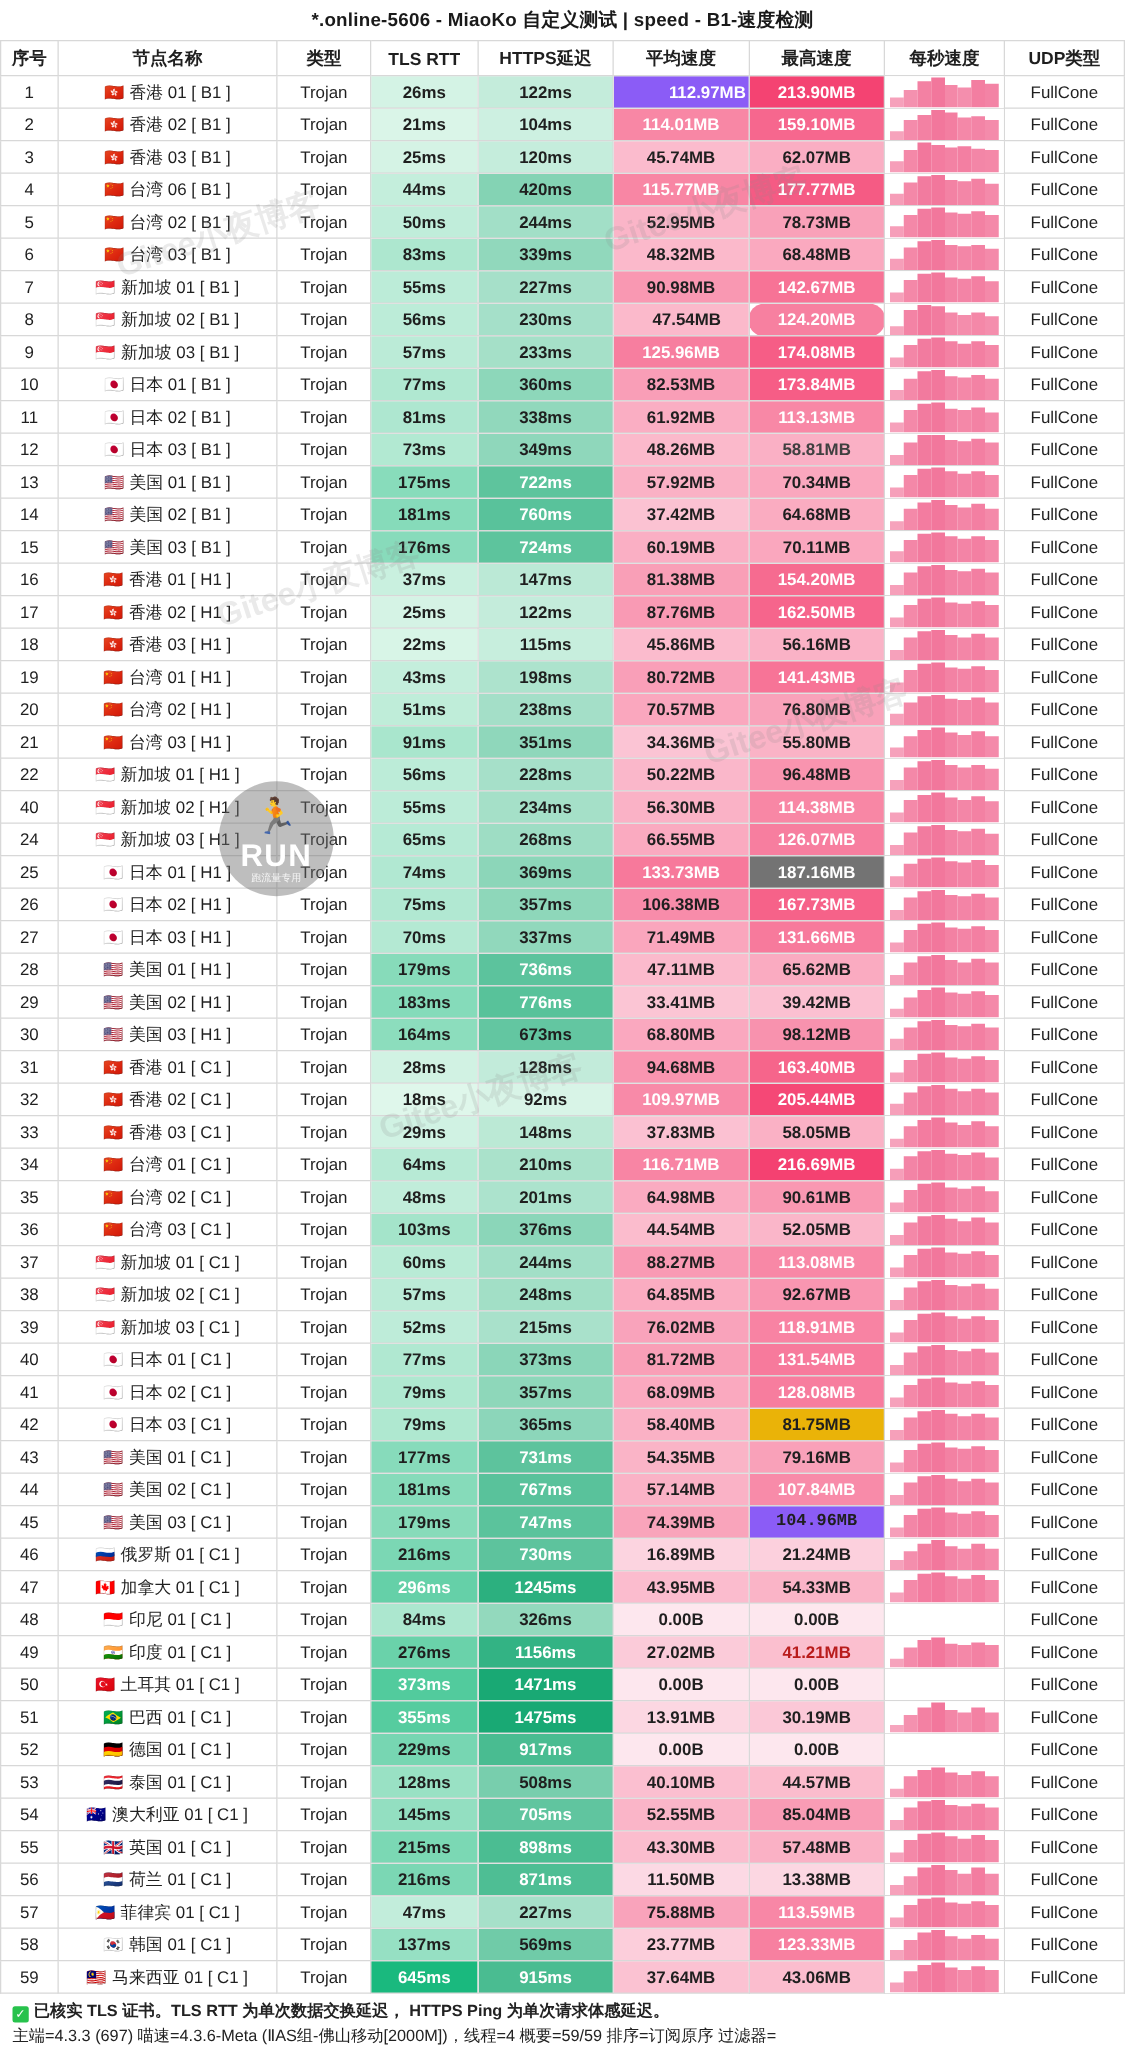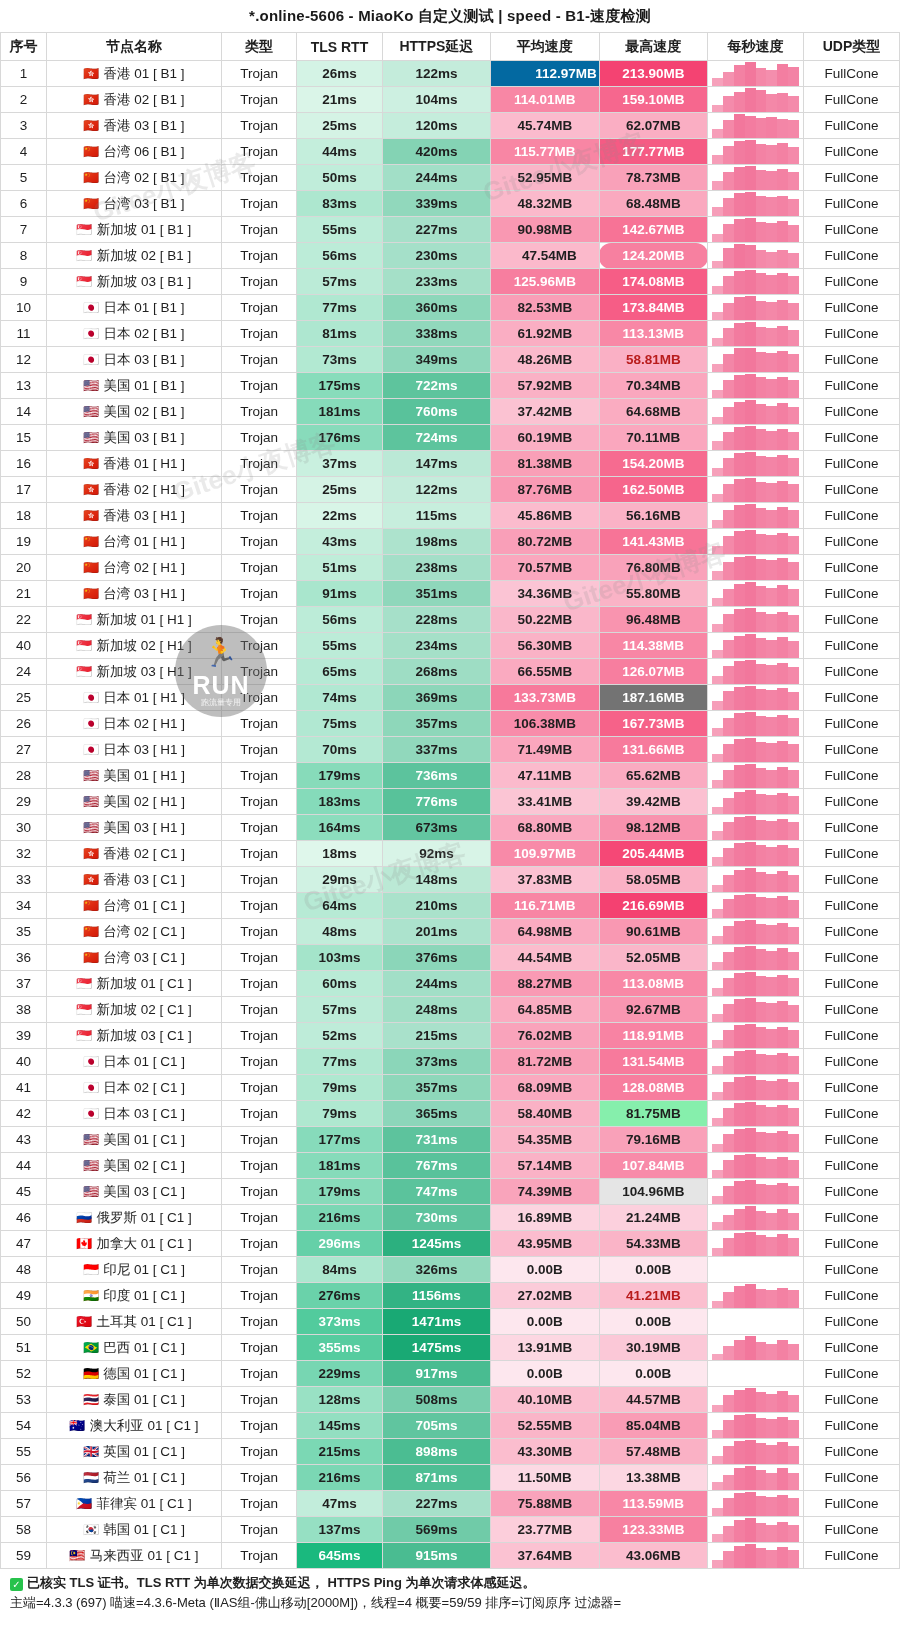--- a/index.html
+++ b/index.html
@@ -152,21 +152,21 @@
         <th>UDP类型</th>
       </tr>
     </thead>
     <tbody id="tbody">
         <tr>
           <td class="idx">1</td>
           <td class="name"><span class="flag">🇭🇰</span><span>香港 01 [ B1 ]</span></td>
           <td class="type">Trojan</td>
           <td class="num" style="background: rgb(212, 243, 229); color: rgb(31, 31, 31);">26ms</td>
           <td class="num" style="background: rgb(196, 236, 219); color: rgb(31, 31, 31);">122ms</td>
-          <td class="num" style="background: #0369a1; color: rgb(255, 255, 255); padding-left: 44px;">112.97MB</td>
+          <td class="num" style="background: #8b5cf6; color: rgb(255, 255, 255); padding-left: 44px;">112.97MB</td>
           <td class="num" style="background: rgb(244, 67, 114); color: rgb(255, 255, 255);">213.90MB</td>
           <td class="spark">
             <div class="sparkwrap">
               <i style="height: 31.5789%; opacity: 0.69;"></i>
               <i style="height: 57.8947%; opacity: 0.81;"></i>
               <i style="height: 84.2105%; opacity: 0.93;"></i>
               <i style="height: 100%; opacity: 1;"></i>
               <i style="height: 73.6842%; opacity: 0.88;"></i>
               <i style="height: 63.1579%; opacity: 0.83;"></i>
               <i style="height: 89.4737%; opacity: 0.95;"></i>
@@ -395,21 +395,21 @@
           </td>
           <td class="udp">FullCone</td>
         </tr>
         <tr>
           <td class="idx">12</td>
           <td class="name"><span class="flag">🇯🇵</span><span>日本 03 [ B1 ]</span></td>
           <td class="type">Trojan</td>
           <td class="num" style="background: rgb(178, 233, 210); color: rgb(31, 31, 31);">73ms</td>
           <td class="num" style="background: rgb(143, 215, 187); color: rgb(31, 31, 31);">349ms</td>
           <td class="num" style="background: rgb(251, 185, 203); color: rgb(31, 31, 31);">48.26MB</td>
-          <td class="num" style="background: rgb(250, 176, 197); color: #b91c1c;">58.81MB</td>
+          <td class="num" style="background: rgb(250, 176, 197); color: #404040;">58.81MB</td>
           <td class="spark">
             <div class="sparkwrap">
               <i style="height: 32.1429%; opacity: 0.69;"></i>
               <i style="height: 75%; opacity: 0.89;"></i>
               <i style="height: 96.4286%; opacity: 0.98;"></i>
               <i style="height: 100%; opacity: 1;"></i>
               <i style="height: 82.1429%; opacity: 0.92;"></i>
               <i style="height: 78.5714%; opacity: 0.9;"></i>
               <i style="height: 85.7143%; opacity: 0.94;"></i>
               <i style="height: 71.4286%; opacity: 0.87;"></i>
@@ -807,20 +807,42 @@
               <i style="height: 100%; opacity: 1;"></i>
               <i style="height: 82.8571%; opacity: 0.92;"></i>
               <i style="height: 77.1429%; opacity: 0.9;"></i>
               <i style="height: 85.7143%; opacity: 0.94;"></i>
               <i style="height: 71.4286%; opacity: 0.87;"></i>
             </div>
           </td>
           <td class="udp">FullCone</td>
         </tr>
         <tr>
+          <td class="idx">31</td>
+          <td class="name"><span class="flag">🇭🇰</span><span>香港 01 [ C1 ]</span></td>
+          <td class="type">Trojan</td>
+          <td class="num" style="background: rgb(209, 242, 227); color: rgb(31, 31, 31);">28ms</td>
+          <td class="num" style="background: rgb(194, 235, 218); color: rgb(31, 31, 31);">128ms</td>
+          <td class="num" style="background: rgb(249, 149, 176); color: rgb(31, 31, 31);">94.68MB</td>
+          <td class="num" style="background: rgb(246, 101, 139); color: rgb(255, 255, 255);">163.40MB</td>
+          <td class="spark">
+            <div class="sparkwrap">
+              <i style="height: 32.5581%; opacity: 0.7;"></i>
+              <i style="height: 72.093%; opacity: 0.87;"></i>
+              <i style="height: 93.0233%; opacity: 0.97;"></i>
+              <i style="height: 100%; opacity: 1;"></i>
+              <i style="height: 81.3953%; opacity: 0.92;"></i>
+              <i style="height: 76.7442%; opacity: 0.9;"></i>
+              <i style="height: 86.0465%; opacity: 0.94;"></i>
+              <i style="height: 72.093%; opacity: 0.87;"></i>
+            </div>
+          </td>
+          <td class="udp">FullCone</td>
+        </tr>
+        <tr>
           <td class="idx">32</td>
           <td class="name"><span class="flag">🇭🇰</span><span>香港 02 [ C1 ]</span></td>
           <td class="type">Trojan</td>
           <td class="num" style="background: rgb(223, 247, 235); color: rgb(31, 31, 31);">18ms</td>
           <td class="num" style="background: rgb(216, 244, 231); color: rgb(31, 31, 31);">92ms</td>
           <td class="num" style="background: rgb(248, 138, 168); color: rgb(255, 255, 255);">109.97MB</td>
           <td class="num" style="background: rgb(245, 72, 118); color: rgb(255, 255, 255);">205.44MB</td>
           <td class="spark">
             <div class="sparkwrap">
               <i style="height: 34.0426%; opacity: 0.7;"></i>
@@ -1033,21 +1055,21 @@
           </td>
           <td class="udp">FullCone</td>
         </tr>
         <tr>
           <td class="idx">42</td>
           <td class="name"><span class="flag">🇯🇵</span><span>日本 03 [ C1 ]</span></td>
           <td class="type">Trojan</td>
           <td class="num" style="background: rgb(175, 232, 208); color: rgb(31, 31, 31);">79ms</td>
           <td class="num" style="background: rgb(140, 214, 186); color: rgb(31, 31, 31);">365ms</td>
           <td class="num" style="background: rgb(250, 177, 197); color: rgb(31, 31, 31);">58.40MB</td>
-          <td class="num" style="background: #86efac; color: rgb(31, 31, 31);">81.75MB</td>
+          <td class="num" style="background: #eab308; color: rgb(31, 31, 31);">81.75MB</td>
           <td class="spark">
             <div class="sparkwrap">
               <i style="height: 32.2581%; opacity: 0.7;"></i>
               <i style="height: 74.1935%; opacity: 0.88;"></i>
               <i style="height: 93.5484%; opacity: 0.97;"></i>
               <i style="height: 100%; opacity: 1;"></i>
               <i style="height: 83.871%; opacity: 0.93;"></i>
               <i style="height: 77.4194%; opacity: 0.9;"></i>
               <i style="height: 87.0968%; opacity: 0.94;"></i>
               <i style="height: 74.1935%; opacity: 0.88;"></i>
@@ -1099,21 +1121,21 @@
           </td>
           <td class="udp">FullCone</td>
         </tr>
         <tr>
           <td class="idx">45</td>
           <td class="name"><span class="flag">🇺🇸</span><span>美国 03 [ C1 ]</span></td>
           <td class="type">Trojan</td>
           <td class="num" style="background: rgb(135, 219, 186); color: rgb(31, 31, 31);">179ms</td>
           <td class="num" style="background: rgb(91, 195, 156); color: rgb(255, 255, 255);">747ms</td>
           <td class="num" style="background: rgb(249, 164, 187); color: rgb(31, 31, 31);">74.39MB</td>
-          <td class="num" style="background: #e5e5e5; color: rgb(31, 31, 31);">104.96MB</td>
+          <td class="num" style="background: #8b5cf6; color: rgb(31, 31, 31); font-family: Liberation Mono, monospace;">104.96MB</td>
           <td class="spark">
             <div class="sparkwrap">
               <i style="height: 33.3333%; opacity: 0.7;"></i>
               <i style="height: 75%; opacity: 0.89;"></i>
               <i style="height: 94.4444%; opacity: 0.98;"></i>
               <i style="height: 100%; opacity: 1;"></i>
               <i style="height: 83.3333%; opacity: 0.93;"></i>
               <i style="height: 77.7778%; opacity: 0.9;"></i>
               <i style="height: 86.1111%; opacity: 0.94;"></i>
               <i style="height: 72.2222%; opacity: 0.88;"></i>

